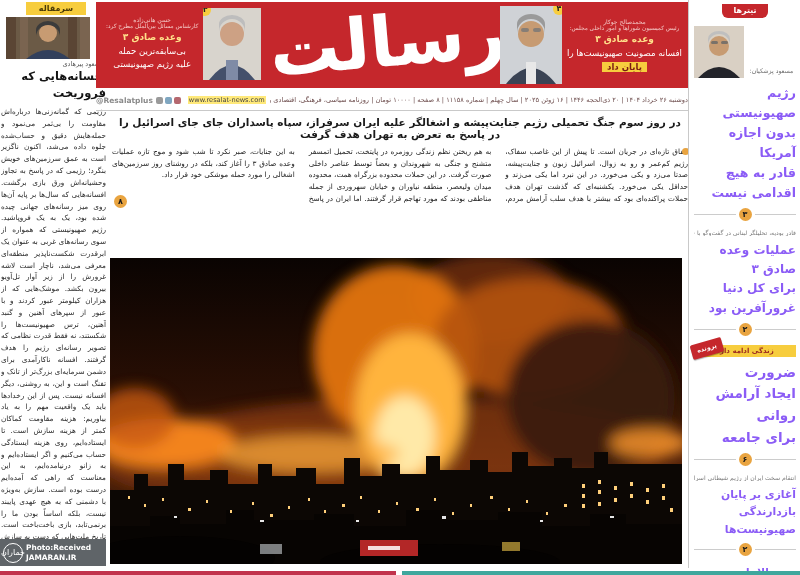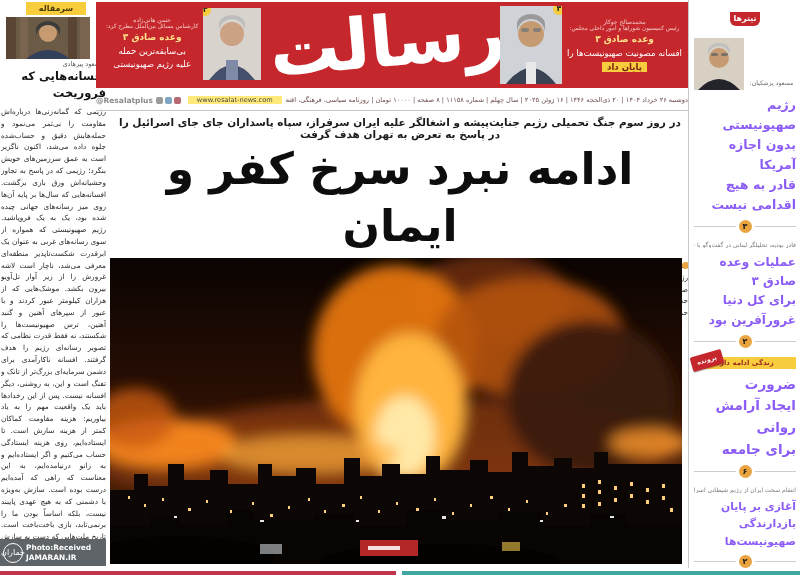--- a/index.html
+++ b/index.html
@@ -33,21 +33,21 @@
   .promo .trest{font-size:8.6px;font-weight:normal;color:#ffffff;line-height:1.55;}
   .promo .thl{align-self:center;margin-top:2px;background:#f7cd3e;color:#7a1a12;font-size:8.6px;font-weight:bold;padding:0 5px;}
   .pphoto{width:58px;height:72px;overflow:hidden;background:#cfd2d6;position:relative;flex:none;}
   .badge{position:absolute;width:12px;height:12px;border-radius:50%;background:#f7cd3e;color:#222;
     font-size:8px;font-weight:bold;text-align:center;line-height:12px;z-index:3;}
 
   
   .dateline{position:absolute;left:96px;top:90px;width:592px;height:20px;display:flex;align-items:center;
     border-bottom:1px solid #c9c9c9;font-size:6.6px;color:#6b4a4a;}
   .dateline .info{flex:1;white-space:nowrap;overflow:hidden;}
-  .dateline .site{background:#ffe97a;color:#444;padding:0 9px;font-size:6.6px;margin:0 4px;white-space:nowrap;}
+  .dateline .site{background:#ffe97a;color:#444;padding:0 1px;font-size:6.6px;margin:0 4px;white-space:nowrap;}
   .socials{display:flex;gap:2px;margin:0 3px;}
   .sic{width:7px;height:7px;border-radius:2px;display:inline-block;}
   .handle{color:#8a8a8a;font-weight:bold;font-size:7.5px;direction:ltr;white-space:nowrap;}
 
   
   .lead{position:absolute;left:112px;top:112px;width:576px;height:146px;}
   .kicker{font-size:10.5px;font-weight:bold;color:#1a1a1a;text-align:center;margin-top:4px;}
   .bighead{font-size:44px;font-weight:900;color:#0d0d0d;text-align:center;line-height:1.3;margin-top:2px;
     letter-spacing:-1px;}
   .leadcols{position:relative;margin-top:6px;height:62px;}
@@ -65,21 +65,21 @@
   
   .credit{position:absolute;left:0;top:539px;width:106px;height:27px;background:#5f6468;color:#fff;
     display:flex;align-items:center;gap:3px;padding:0 3px;box-sizing:border-box;direction:ltr;}
   .jlogo{width:18px;height:18px;border-radius:50%;border:1.5px solid #fff;flex:none;display:flex;
     align-items:center;justify-content:center;font-size:8px;color:#fff;}
   .credit .ct{font-size:7.4px;font-weight:bold;line-height:1.25;white-space:nowrap;}
 
   
   .vline{position:absolute;left:688px;top:0;width:1px;height:568px;background:#c9c9c9;}
   .sidebar{position:absolute;left:690px;top:0;width:110px;height:575px;box-sizing:border-box;padding:0 4px;}
-  .tab{width:30px;margin:12px auto;background:#c5272c;color:#fff;font-size:8px;font-weight:bold;
+  .tab{width:46px;margin:4px auto;background:#c5272c;color:#fff;font-size:8px;font-weight:bold;
     text-align:center;padding:2px 0 3px;border-radius:0 0 6px 6px;}
   .story{margin-top:8px;}
   .srow{display:flex;gap:3px;align-items:flex-end;}
   .scap{flex:1;font-size:6.2px;color:#6a6a6a;text-align:center;padding-bottom:4px;}
   .sphoto{width:50px;height:52px;overflow:hidden;background:#d9d0c4;flex:none;}
   .shead{font-size:12.5px;font-weight:bold;color:#8b5cf6;line-height:1.6;margin-top:5px;}
   .skick{font-size:6.1px;color:#7a7a7a;text-align:center;margin-top:2px;white-space:nowrap;overflow:hidden;}
   .pagemark{display:flex;align-items:center;gap:3px;margin-top:5px;}
   .pagemark::before,.pagemark::after{content:"";flex:1;height:1px;background:#cccccc;}
   .ylabel{position:relative;background:#f7cd3e;height:12px;margin-top:9px;font-size:7px;font-weight:bold;
@@ -169,21 +169,20 @@
     <span class="socials">
       <span class="sic" style="background:#b5686f;"></span>
       <span class="sic" style="background:#7fa6c0;"></span>
       <span class="sic" style="background:#9a9a9a;"></span>
     </span>
     <span class="handle">@Resalatplus</span>
   </div>
 
   <section class="lead">
     <div class="kicker">در روز سوم جنگ تحمیلی رژیم جنایت‌پیشه و اشغالگر علیه ایران سرفراز، سپاه پاسداران جای جای اسرائیل را در پاسخ به تعرض به تهران هدف گرفت</div>
-    <h1 class="bighead" style="margin:0;">ادامه نبرد سرخ کفر و ایمان</h1>
     <div class="leadcols">
       <span class="dot"></span>
       <div class="leadbody">اتفاق تازه‌ای در جریان است. تا پیش از این غاصب سفاک، رژیم کم‌عمر و رو به زوال، اسرائیل زبون و جنایت‌پیشه، صدتا می‌زد و یکی می‌خورد. در این نبرد اما یکی می‌زند و حداقل یکی می‌خورد. یکشنبه‌ای که گذشت تهران هدف حملات پراکنده‌ای بود که بیشتر با هدف سلب آرامش مردم، به هم ریختن نظم زندگی روزمره در پایتخت، تحمیل اتمسفر متشنج و جنگی به شهروندان و بعضاً توسط عناصر داخلی صورت گرفت. در این حملات محدوده بزرگراه همت، محدوده میدان ولیعصر، منطقه نیاوران و خیابان سهروردی از جمله مناطقی بودند که مورد تهاجم قرار گرفتند. اما ایران در پاسخ به این جنایات، صبر نکرد تا شب شود و موج تازه عملیات وعده صادق ۳ را آغاز کند، بلکه در روشنای روز سرزمین‌های اشغالی را مورد حمله موشکی خود قرار داد.</div>
       <span class="pg">۸</span>
     </div>
   </section>
 
   <figure class="mainphoto" style="margin:0;">
     <svg viewBox="0 0 572 306" preserveAspectRatio="none">
       <defs>

